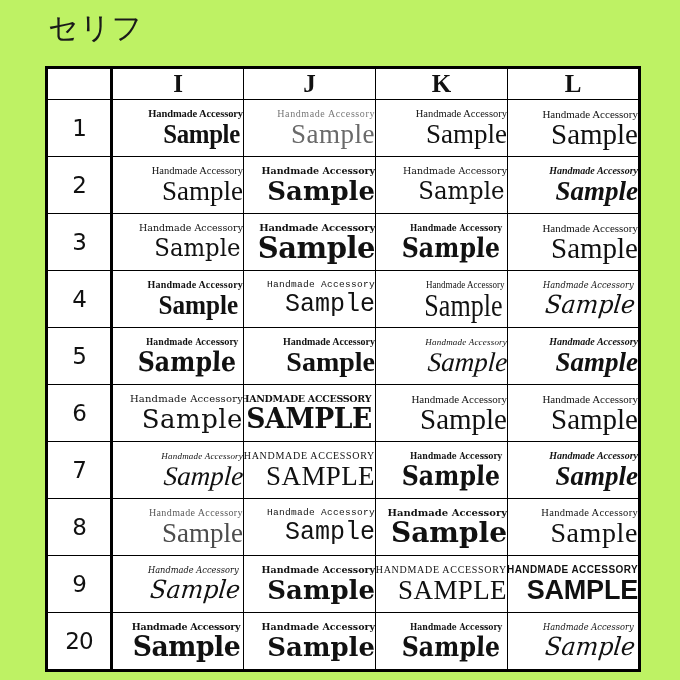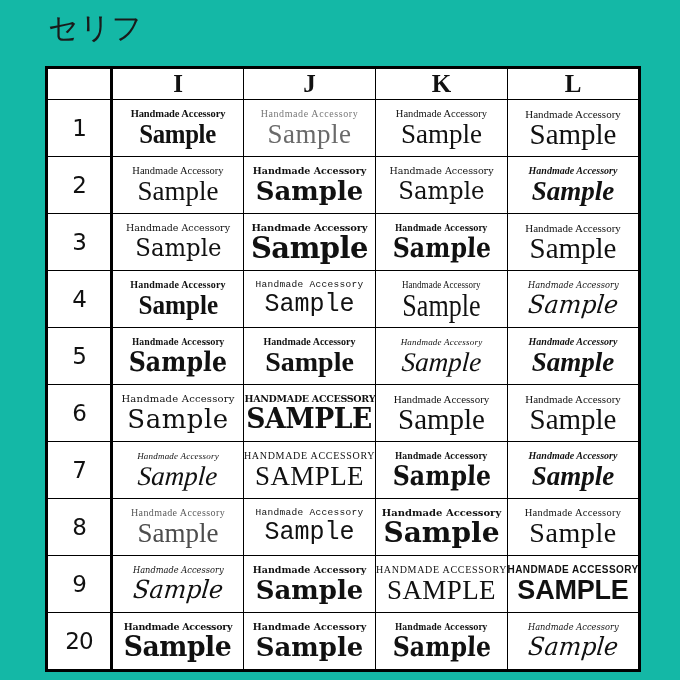--- a/index.html
+++ b/index.html
@@ -12,21 +12,21 @@
     height: 680px;
     overflow: hidden;
     font-family: "Liberation Sans", sans-serif;
     color: #111111;
   }
 
   #page {
     position: relative;
     width: 680px;
     height: 680px;
-    background: #14b8a6;
+    background: #bef264;
   }
 
   
   #title {
     position: absolute;
     left: 48px;
     top: 8px;
     font-family: "DejaVu Sans", sans-serif;
     font-size: 30px;
     line-height: 40px;
@@ -83,21 +83,21 @@
     font-size: 23px;
     font-weight: 400;
     color: #111111;
     letter-spacing: -1px;
   }
 
   
   .cell-inner {
     display: flex;
     flex-direction: column;
-    align-items: center;
+    align-items: flex-end;
     justify-content: center;
     height: 56px;
     line-height: 1;
   }
   .sub {
     font-size: 10px;
     line-height: 12px;
     white-space: nowrap;
   }
   .main {

